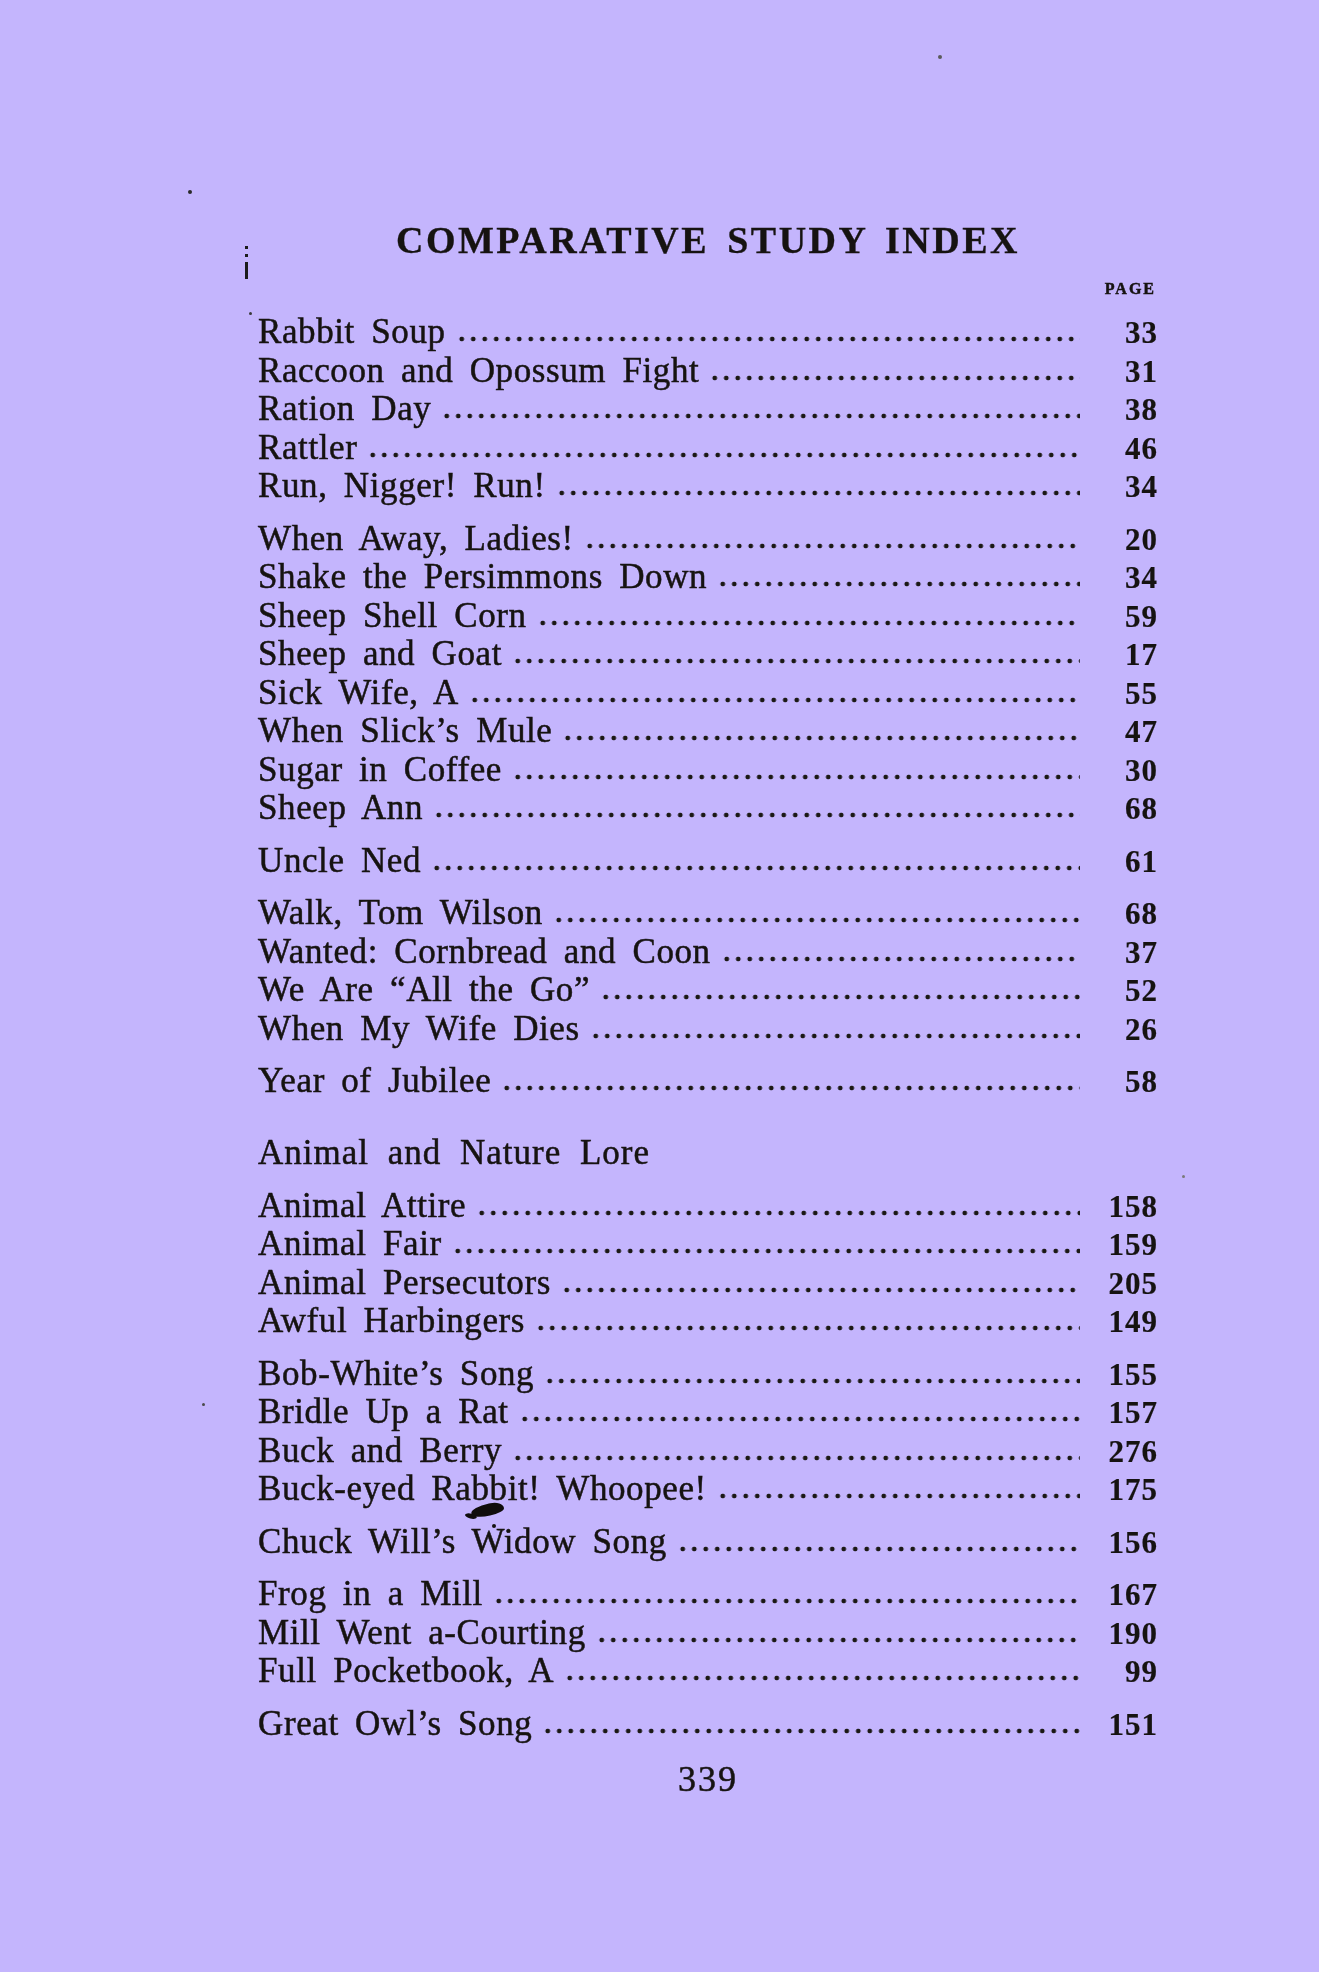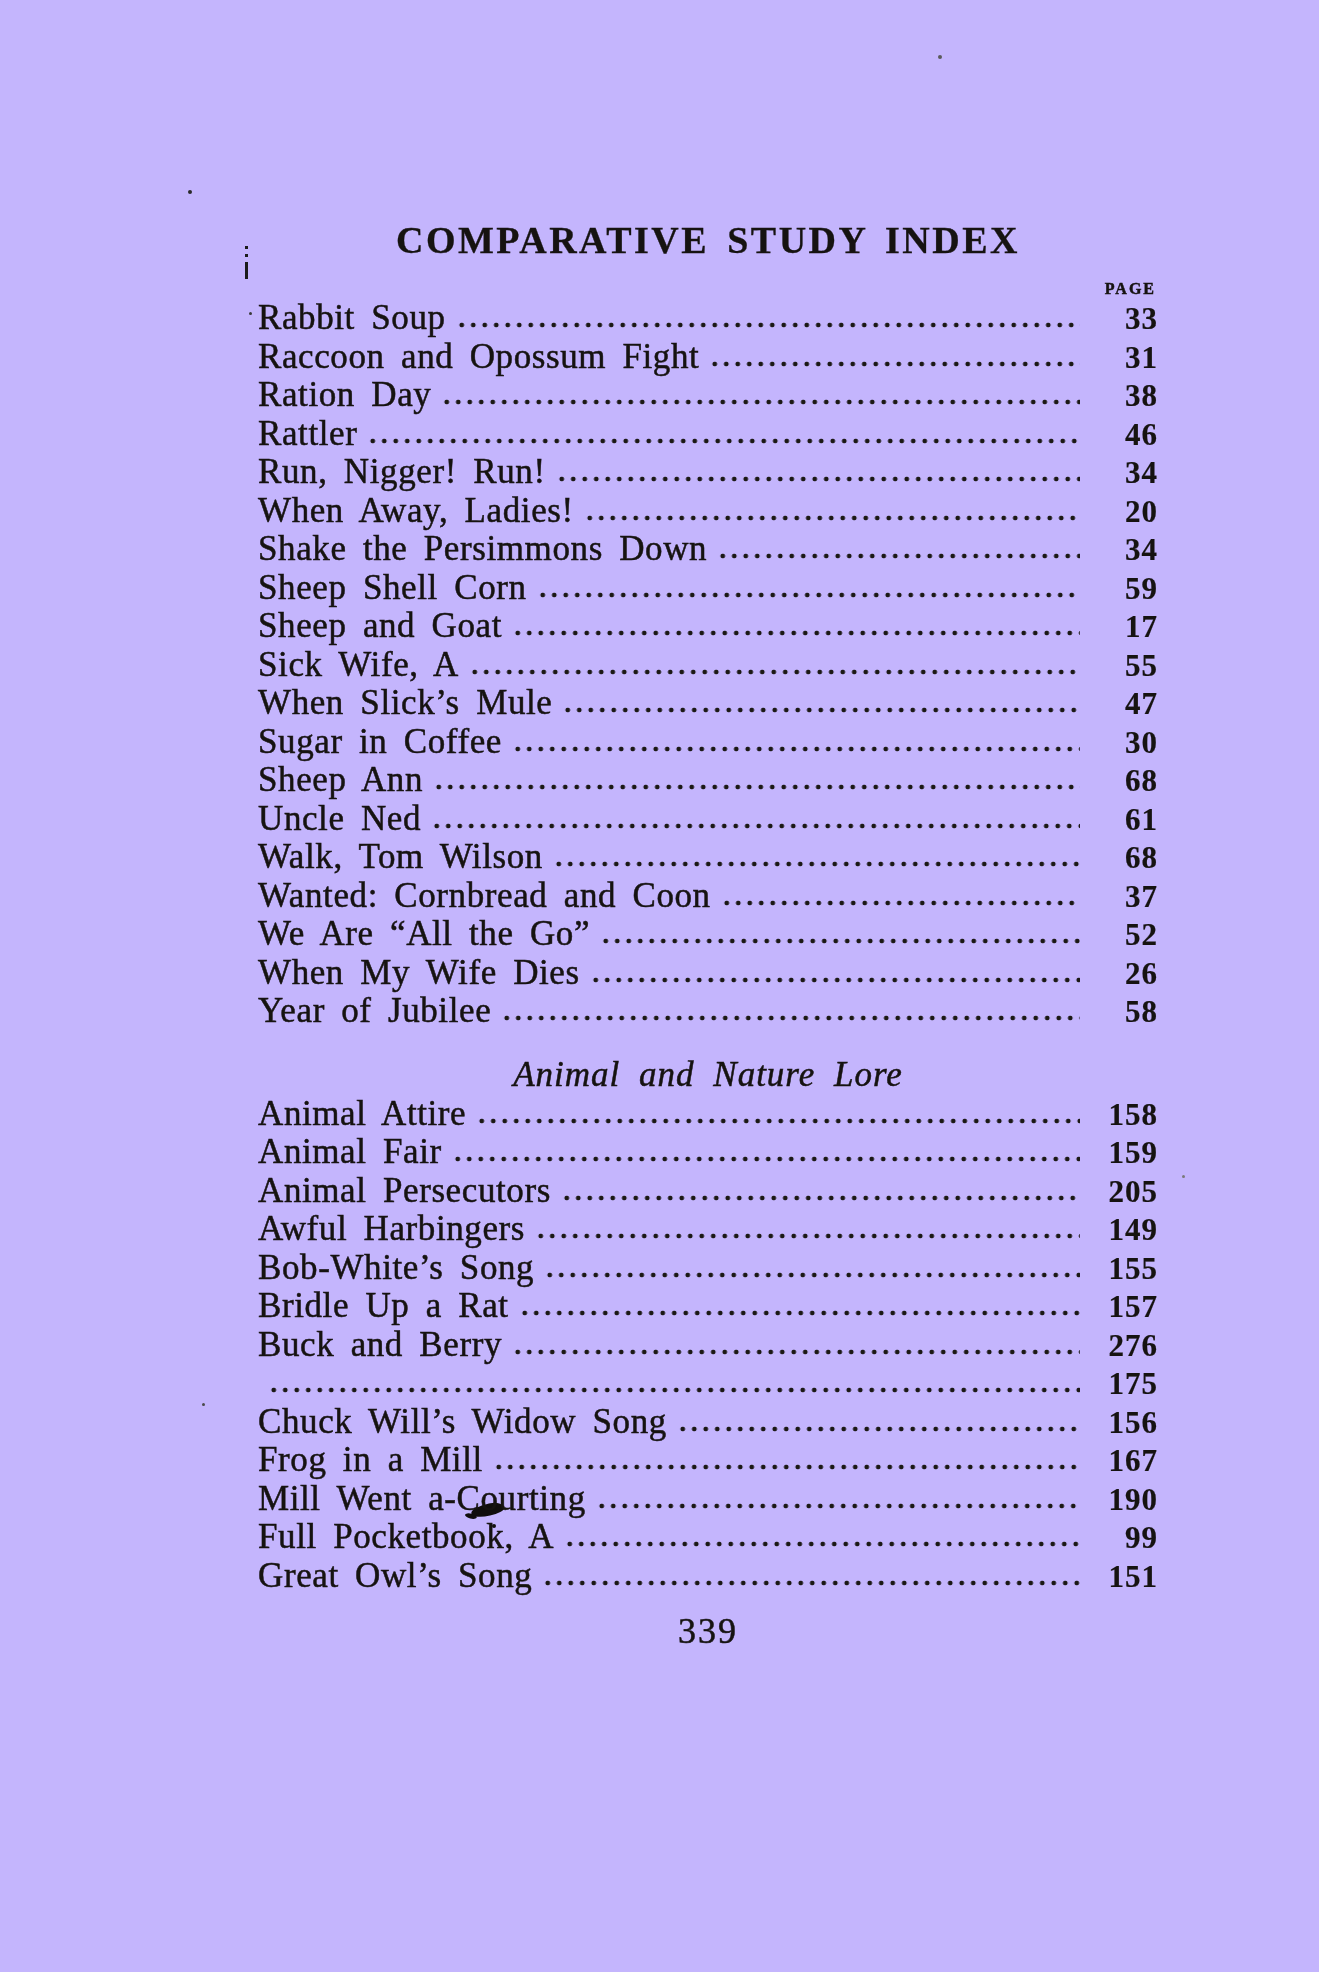--- a/index.html
+++ b/index.html
@@ -31,21 +31,21 @@
   }
   .page-label {
     margin-top:20px;
     text-align:right;
     font-size:16px; line-height:20px;
     font-weight:700;
     letter-spacing:2px;
     padding-right:2px;
   }
   .index-list { font-size:35px; }
-  .entry-group { }
+  .entry-group { margin-top:14px; }
   .entry-row {
     display:flex; align-items:baseline;
     line-height:36.5px;
     white-space:nowrap;
   }
   .entry-title {
     font-size:35px;
     letter-spacing:0.6px;
     word-spacing:7px;
   }
@@ -60,23 +60,21 @@
   }
   .entry-page {
     width:70px;
     text-align:right;
     font-size:31px;
     font-weight:700;
     letter-spacing:1px;
     -webkit-text-stroke:0.2px #181412;
   }
   .section-heading {
-    margin-top:24px;
-    text-align:center;
-    font-style:italic;
+    margin-top:32px;
     font-size:35px; line-height:40px;
     letter-spacing:1px;
     word-spacing:9px;
   }
   .folio {
     margin-top:16px;
     text-align:center;
     font-size:36px; line-height:40px;
     letter-spacing:2px;
   }
@@ -269,20 +267,21 @@
             <span class="entry-title">Bridle Up a Rat</span>
             <span class="dot-leader"></span>
             <span class="entry-page">157</span>
           </div>
           <div class="entry-row">
             <span class="entry-title">Buck and Berry</span>
             <span class="dot-leader"></span>
             <span class="entry-page">276</span>
           </div>
           <div class="entry-row">
+            <span class="entry-title">Buck-eyed Rabbit! Whoopee!</span>
             <span class="dot-leader"></span>
             <span class="entry-page">175</span>
           </div>
         </div>
         <div class="entry-group">
           <div class="entry-row">
             <span class="entry-title">Chuck Will’s Widow Song</span>
             <span class="dot-leader"></span>
             <span class="entry-page">156</span>
           </div>

